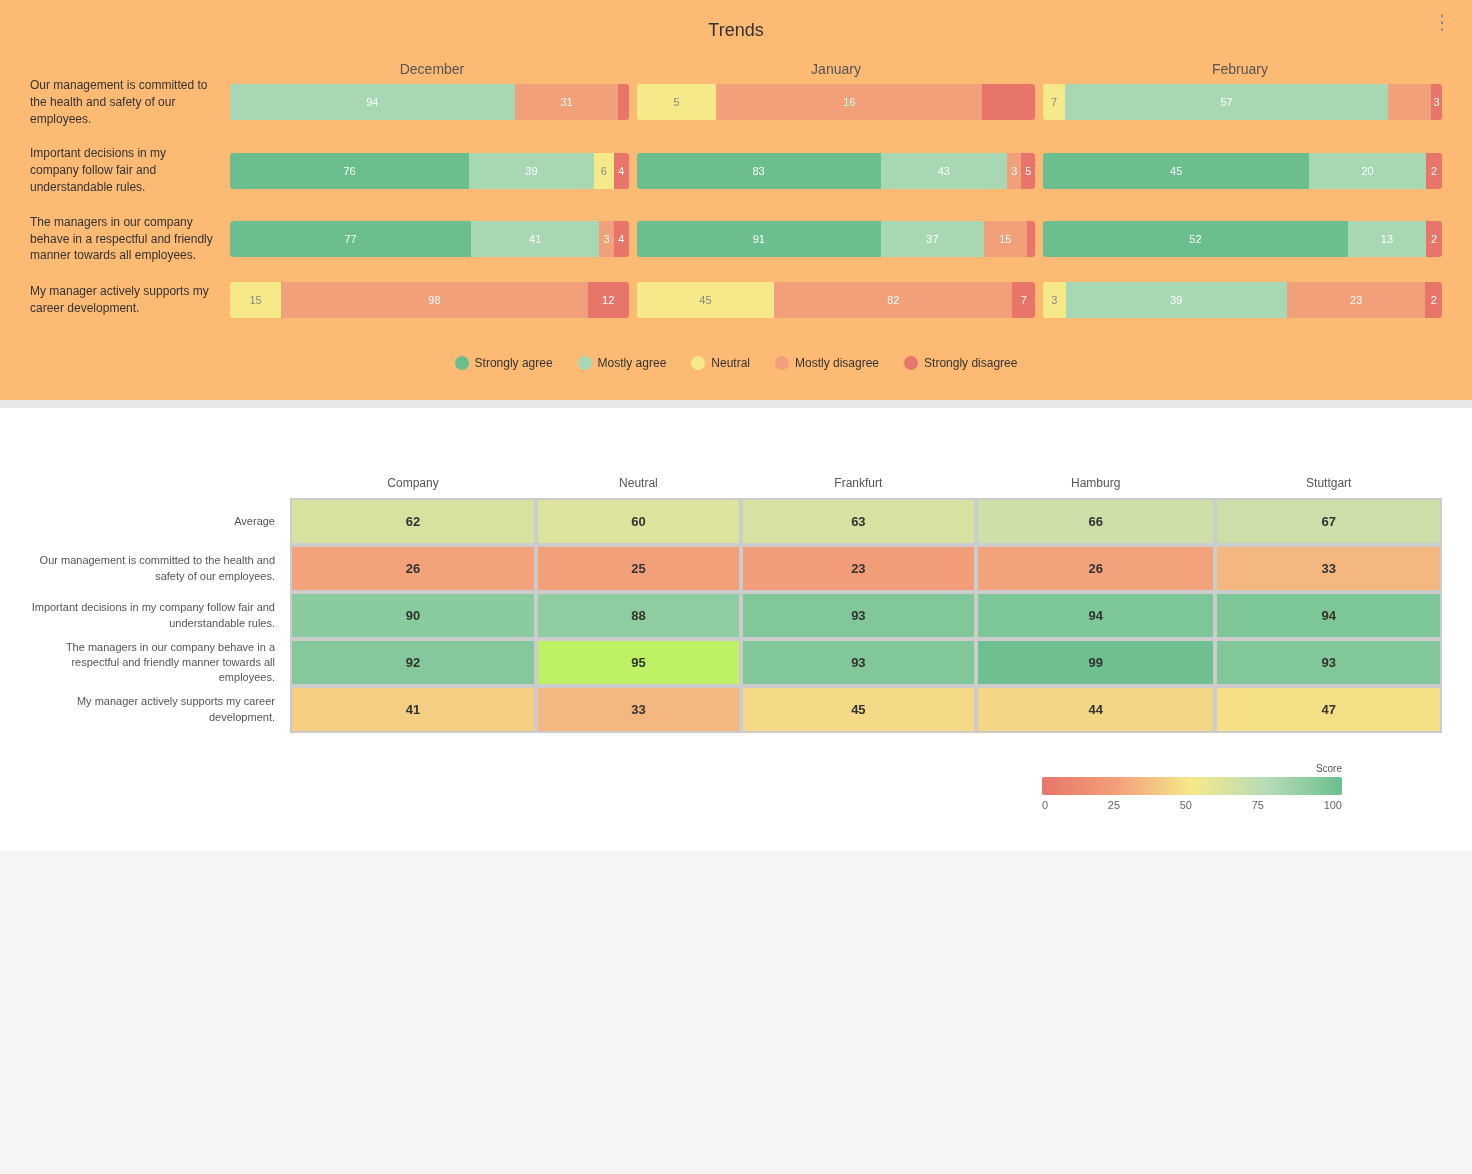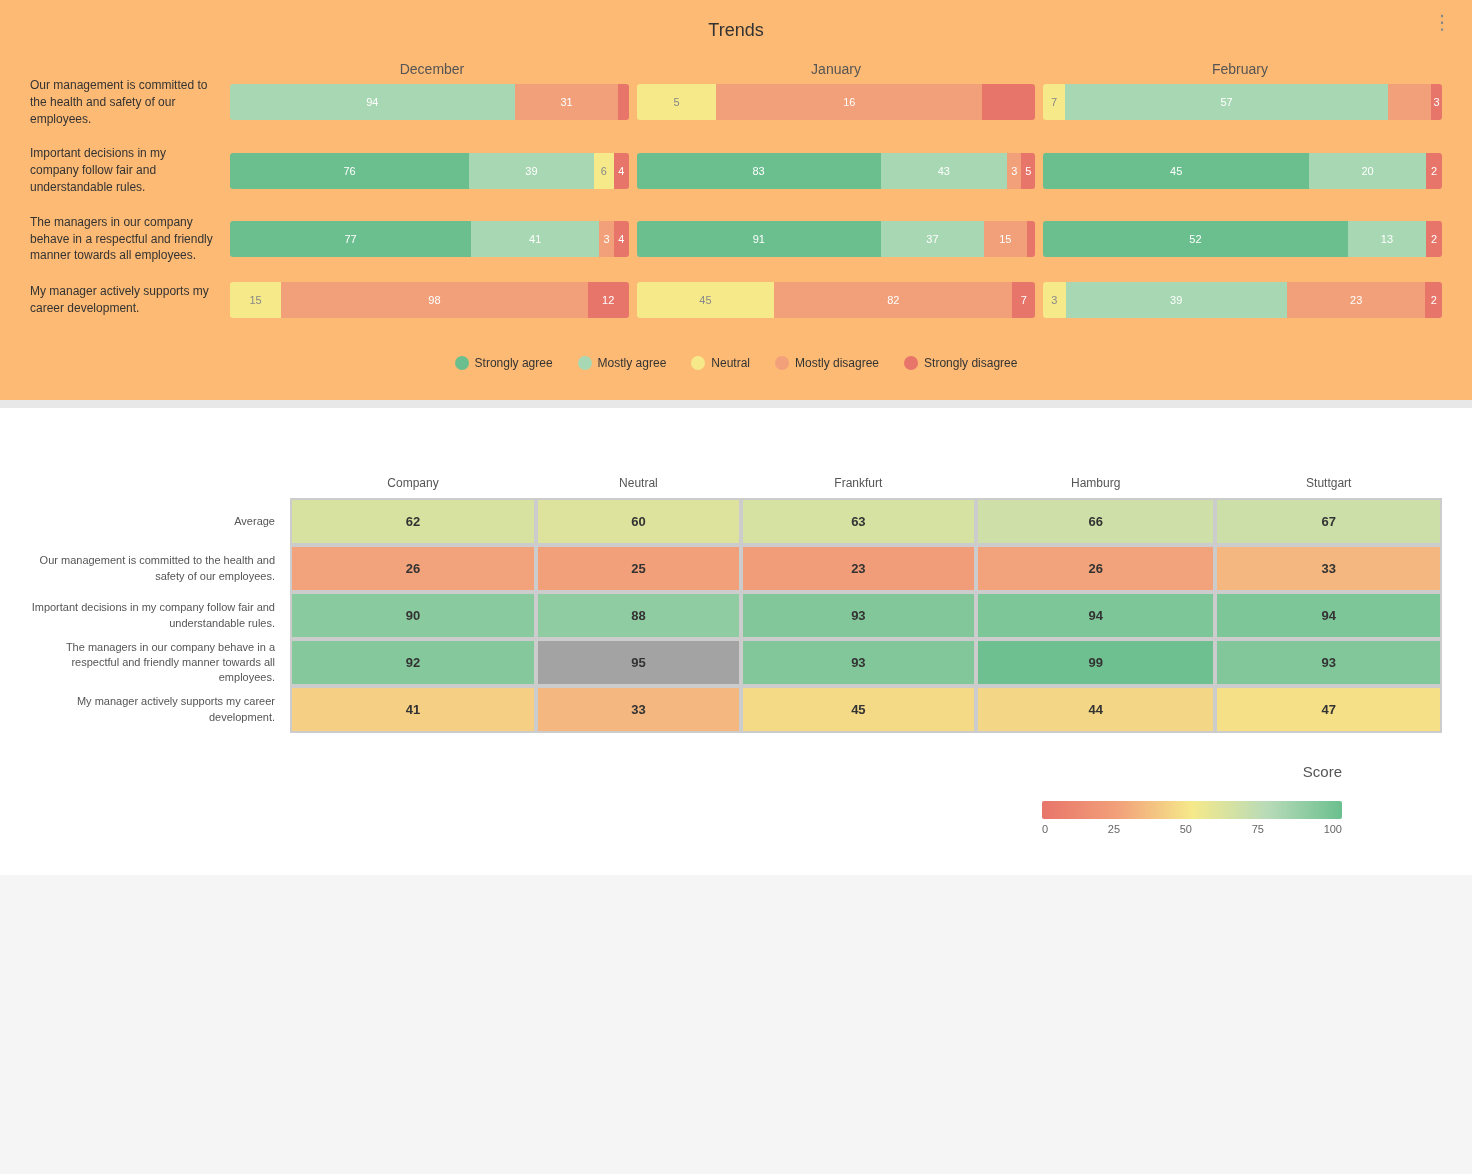--- a/index.html
+++ b/index.html
@@ -42,21 +42,21 @@
 
     .heatmap-table { width: 100%; border-collapse: separate; border-spacing: 0; margin-top: 20px; }
     .heatmap-table th { font-size: 12px; font-weight: 400; color: #555; padding: 8px 12px; text-align: center; }
     .heatmap-table th.row-header-th { width: 260px; }
     .heatmap-table td.row-label-td { font-size: 11px; color: #555; text-align: right; padding: 0 15px 0 0; vertical-align: middle; line-height: 1.4; }
     .heatmap-table td.heatmap-cell { text-align: center; font-size: 13px; font-weight: 600; padding: 0; border: 2px solid #ccc; }
     .heatmap-cell-inner { padding: 14px 8px; }
 
     
     .score-section { display: flex; flex-direction: column; align-items: flex-end; margin-top: 30px; padding-right: 100px; }
-    .score-label { font-size: 15px; color: #555; margin-bottom: 21px; }
+    .score-label { font-size: 10px; color: #555; margin-bottom: 3px; }
     .score-bar { width: 300px; height: 18px; background: linear-gradient(to right, #e8756a, #f2a07a, #f5e98a, #b8dbb8, #6bbf8e); border-radius: 2px; }
     .score-ticks { display: flex; justify-content: space-between; width: 300px; margin-top: 4px; font-size: 11px; color: #666; }
 
     
     .more-icon { position: absolute; top: 10px; right: 20px; font-size: 20px; color: #888; cursor: pointer; }
     .trends-wrapper { position: relative; }
   </style>
 </head>
 <body>
 
@@ -259,21 +259,21 @@
             </td>
             <td class="heatmap-cell" style="background: rgb(125, 198, 152);">
               <div class="heatmap-cell-inner">94</div>
             </td>
           </tr>
           <tr>
             <td class="row-label-td">The managers in our company behave in a respectful and friendly manner towards all employees.</td>
             <td class="heatmap-cell" style="background: rgb(132, 200, 155);">
               <div class="heatmap-cell-inner">92</div>
             </td>
-            <td class="heatmap-cell" style="background: #a3a3a3;">
+            <td class="heatmap-cell" style="background: #bef264;">
               <div class="heatmap-cell-inner">95</div>
             </td>
             <td class="heatmap-cell" style="background: rgb(129, 199, 154);">
               <div class="heatmap-cell-inner">93</div>
             </td>
             <td class="heatmap-cell" style="background: rgb(110, 192, 144);">
               <div class="heatmap-cell-inner">99</div>
             </td>
             <td class="heatmap-cell" style="background: rgb(129, 199, 154);">
               <div class="heatmap-cell-inner">93</div>

